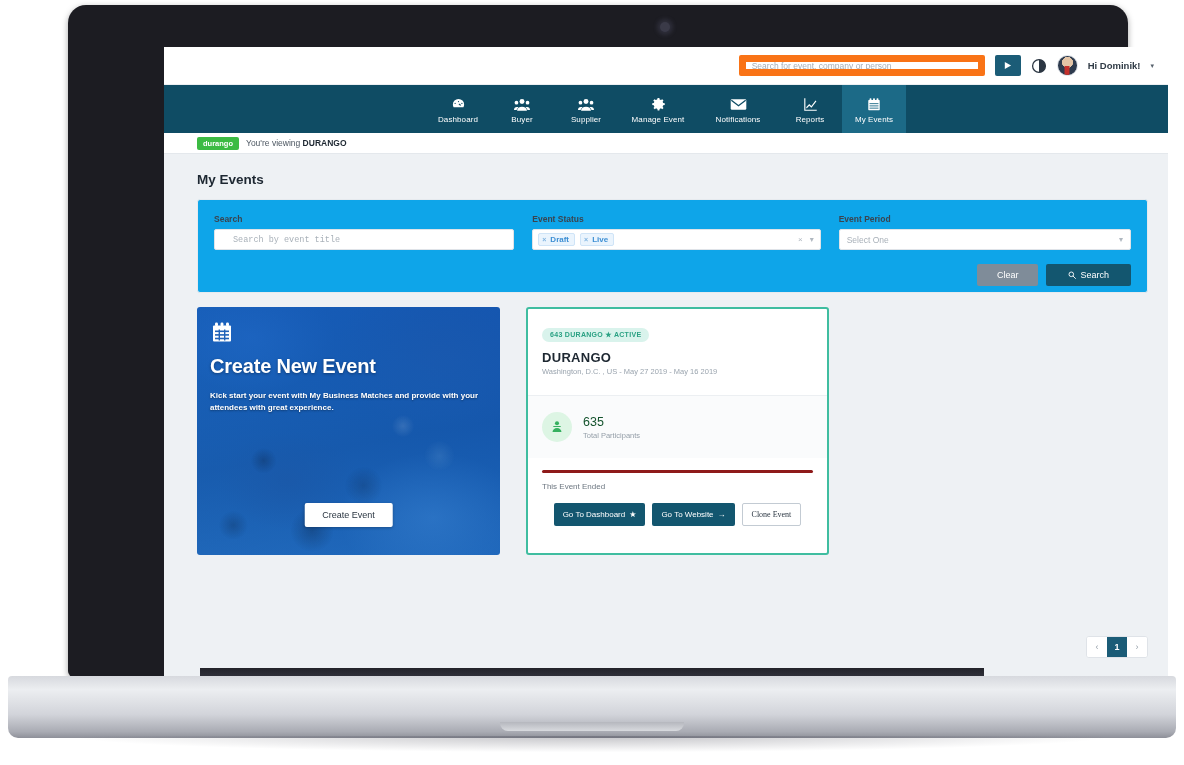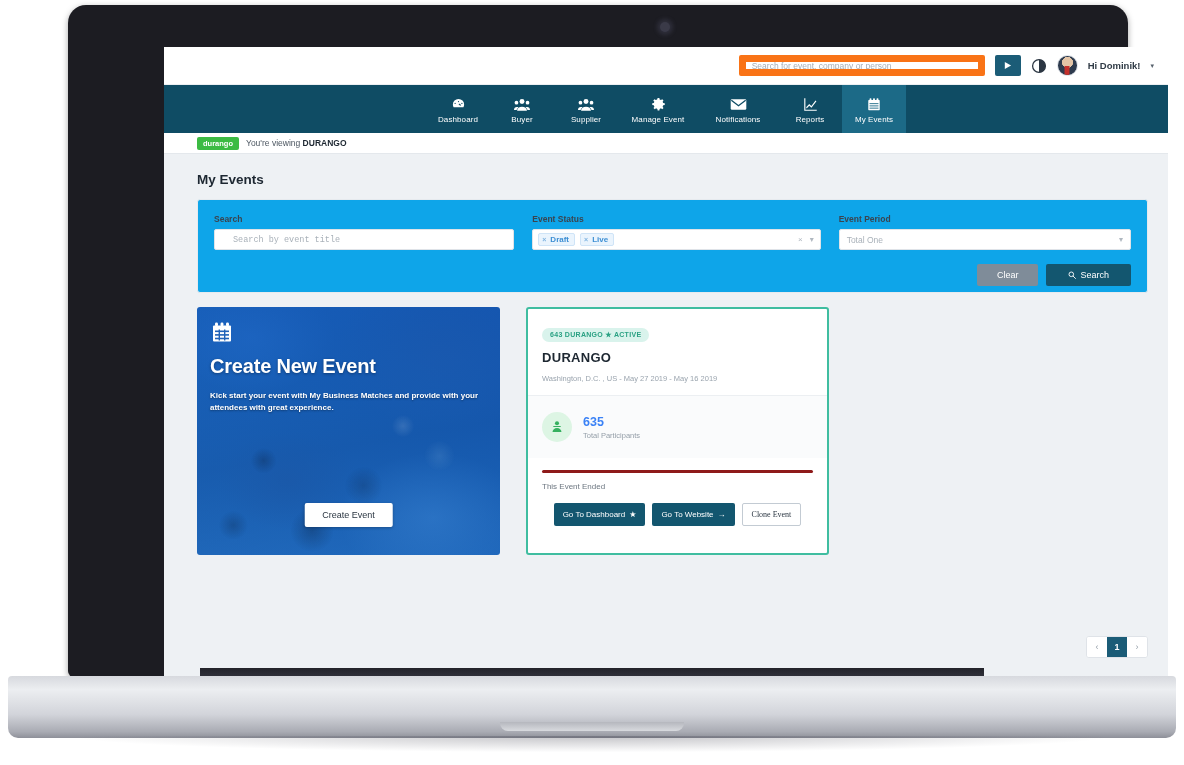--- a/index.html
+++ b/index.html
@@ -248,32 +248,32 @@
   .event-head { padding: 14px 14px 0 14px; height: 86px; }
   .event-badge {
     display: inline-block; background: #d9f3ec; color: #2aa183;
     font-size: 7px; font-weight: 700; letter-spacing: .3px;
     padding: 3px 8px; border-radius: 9px;
   }
   .event-name {
     font-size: 13px; font-weight: 700; color: #1d2731;
     letter-spacing: .3px; margin-top: 8px;
   }
-  .event-meta { font-size: 7.5px; color: #9aa4ae; margin-top: 9px; }
+  .event-meta { font-size: 7.5px; color: #9aa4ae; margin-top: 2px; }
 
   .event-stats {
     border-top: 1px solid #eceff2; background: #fafbfc;
     padding: 12px 14px; display: flex; align-items: center; gap: 11px;
     height: 63px;
   }
   .stat-circle {
     width: 30px; height: 30px; border-radius: 50%;
     background: #ddf5e4; display: flex; align-items: center; justify-content: center;
   }
-  .stat-num { font-size: 12.5px; font-weight: 700; color: #3b82f6; }
+  .stat-num { font-size: 12.5px; font-weight: 400; color: #14532d; }
   .stat-label { font-size: 7.5px; color: #949ea8; margin-top: 2px; }
 
   .event-progress { padding: 12px 14px 0 14px; background: #fff; }
   .progress-bar { height: 3px; background: #8e1a1a; border-radius: 2px; width: 100%; }
   .progress-text { font-size: 8px; color: #6d7781; margin-top: 9px; }
 
   .event-actions {
     display: flex; gap: 7px; justify-content: center;
     padding: 12px 10px 0 10px;
   }
@@ -447,21 +447,21 @@
                 <span class="select-tools">
                   <span>×</span>
                   <span>▾</span>
                 </span>
               </div>
             </div>
 
             <div class="filter-col period">
               <div class="filter-label">Event Period</div>
               <div class="select-one">
-                <span>Total One</span>
+                <span>Select One</span>
                 <span class="sel-caret">▾</span>
               </div>
             </div>
           </div>
 
           <div class="filter-actions">
             <button class="btn-clear">Clear</button>
             <button class="btn-search">
               <svg width="8" height="8" viewBox="0 0 16 16">
                 <circle cx="6.6" cy="6.6" r="4.6" fill="none" stroke="#ffffff" stroke-width="1.8"></circle>

